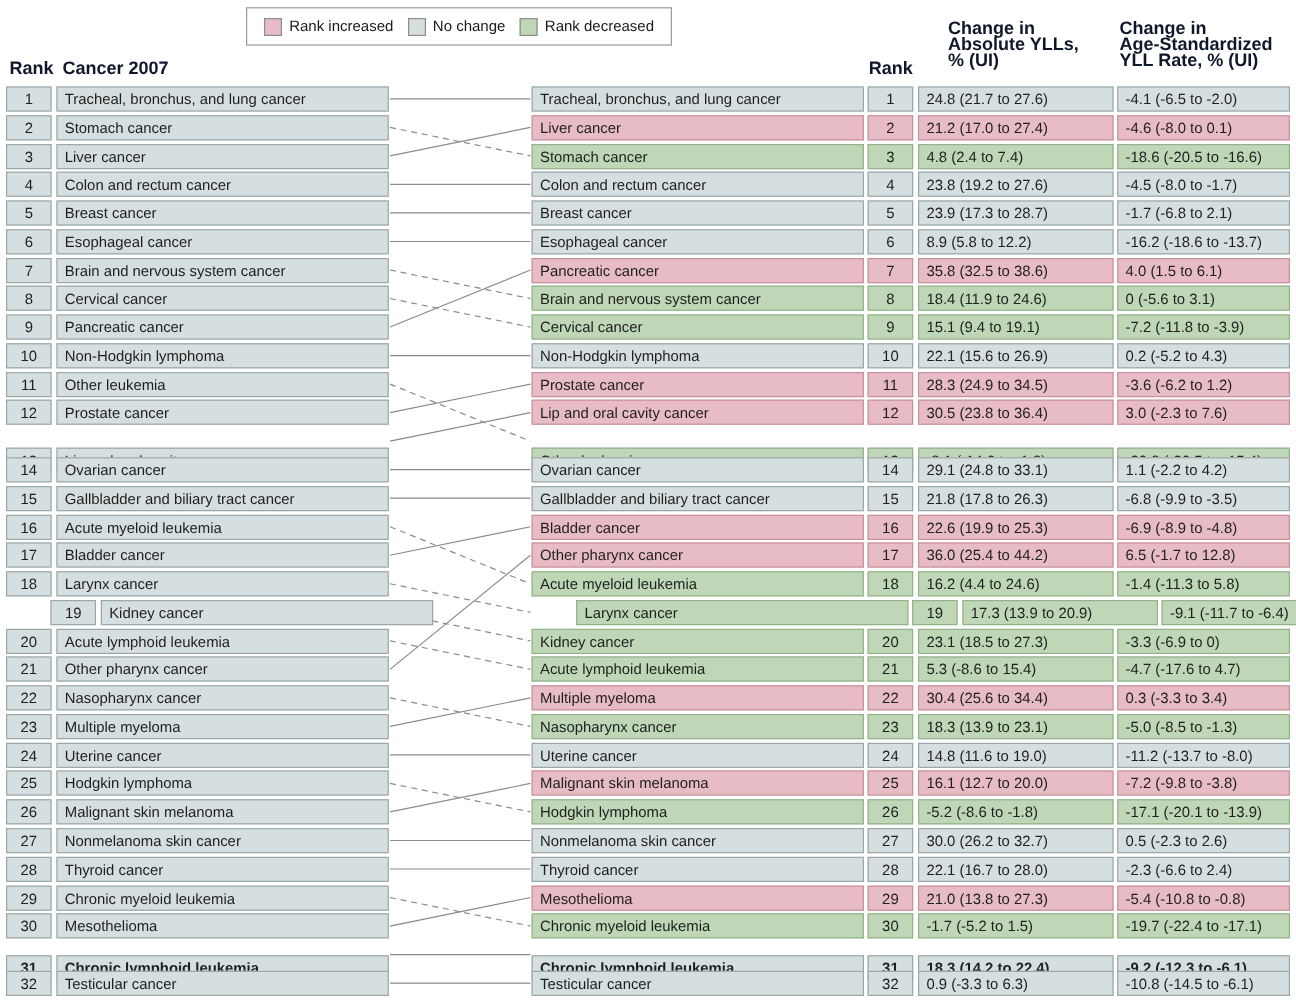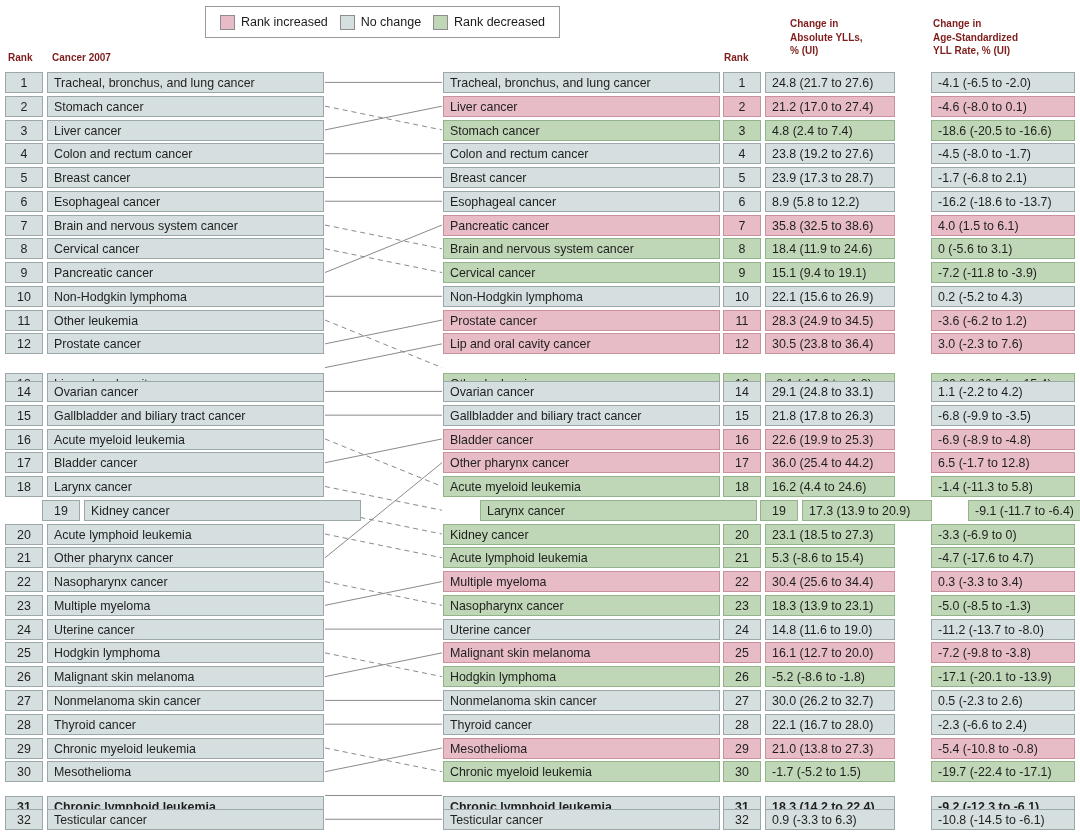--- a/index.html
+++ b/index.html
@@ -44,23 +44,23 @@
     width: 15px;
     height: 15px;
     border: 1px solid #8d8d8d;
     box-sizing: border-box;
     flex: 0 0 auto;
   }
 
   
   .col-head {
     position: absolute;
-    font-size: 10px;
+    font-size: 15px;
     font-weight: bold;
-    color: #7f1d1d;
+    color: #0f172a;
     line-height: 13.5px;
     white-space: pre-line;
   }
   #head-rank-left  { left: 8px;   top: 51px; }
   #head-cancer-2007{ left: 52px;  top: 51px; }
   #head-cancer-2017{ left: 448px; top: 51px; margin-top: 24px; }
   #head-rank-right { left: 724px; top: 51px; }
   #head-abs-yll    { left: 790px; top: 17px; }
   #head-asr-yll    { left: 933px; top: 17px; }
 
@@ -98,21 +98,21 @@
     padding-left: 6px;
   }
   .cell.val {
     padding-left: 6px;
   }
 
   .c-left   { left: 5px;   width: 38px; }
   .c-lname  { left: 47px;  width: 277px; }
   .c-rname  { left: 443px; width: 277px; }
   .c-rrank  { left: 723px; width: 38px; }
-  .c-abs    { left: 765px; width: 130px; }
+  .c-abs    { left: 765px; width: 163px; }
   .c-asr    { left: 931px; width: 144px; }
 
   
   .k-none { background: #d5dfe0; border-color: #9ba7a9; }
   .k-up   { background: #e8bcc6; border-color: #c9919c; }
   .k-down { background: #bfd7b6; border-color: #93b38a; }
 
   
   #connectors {
     position: absolute;

